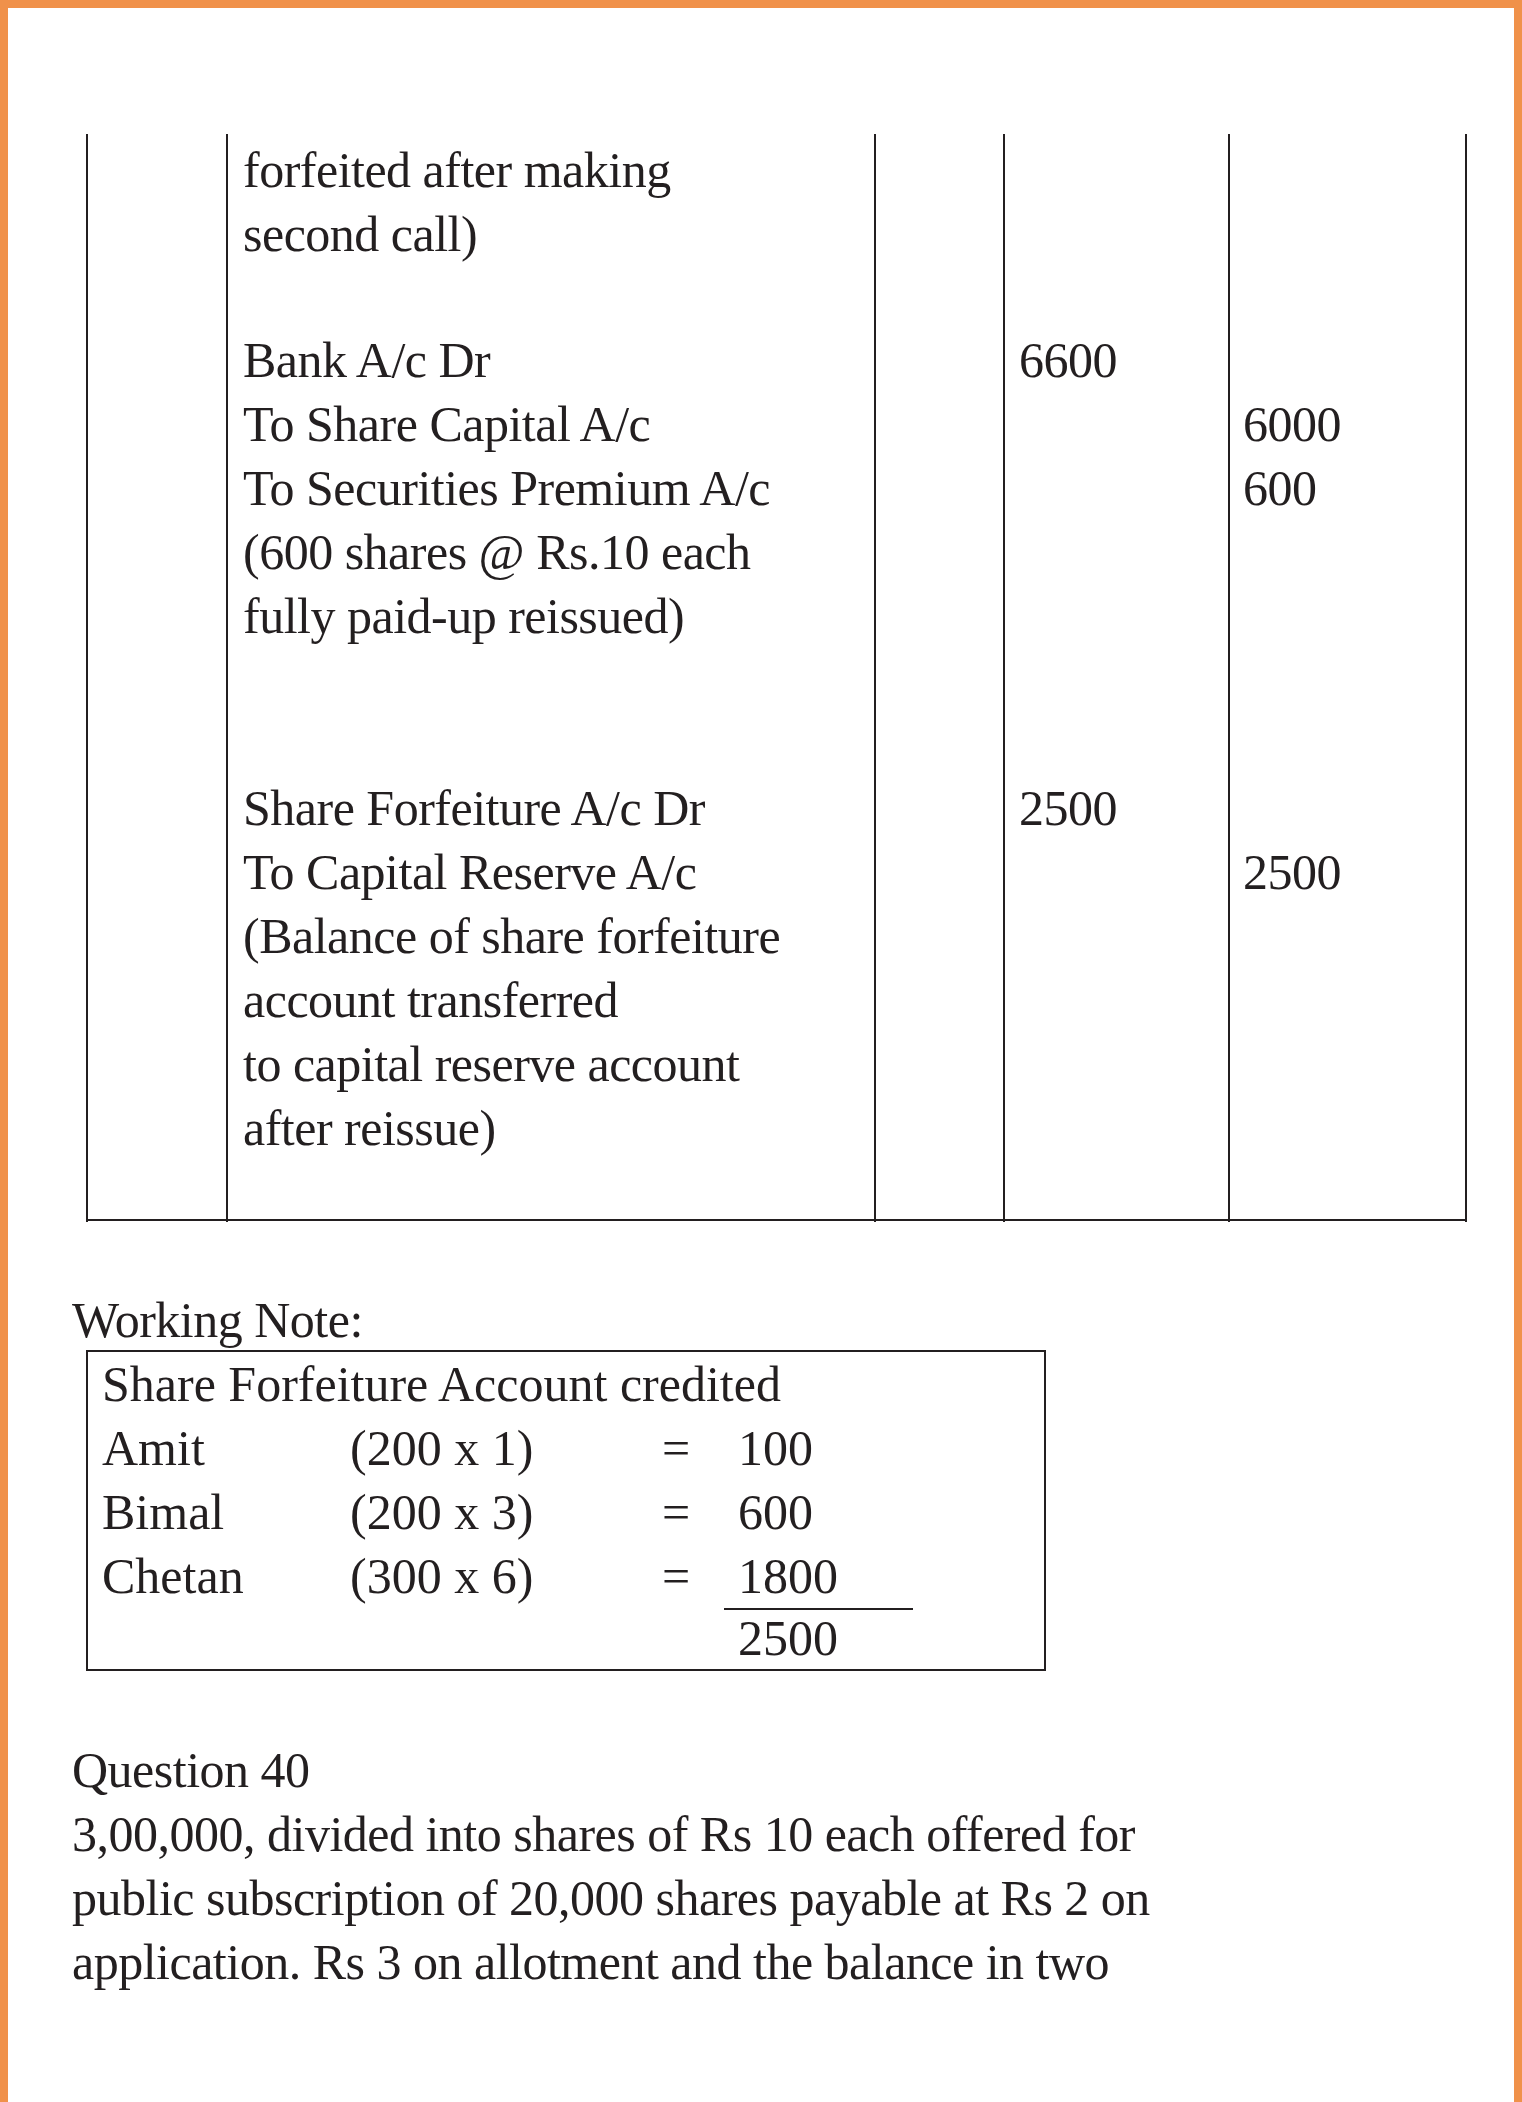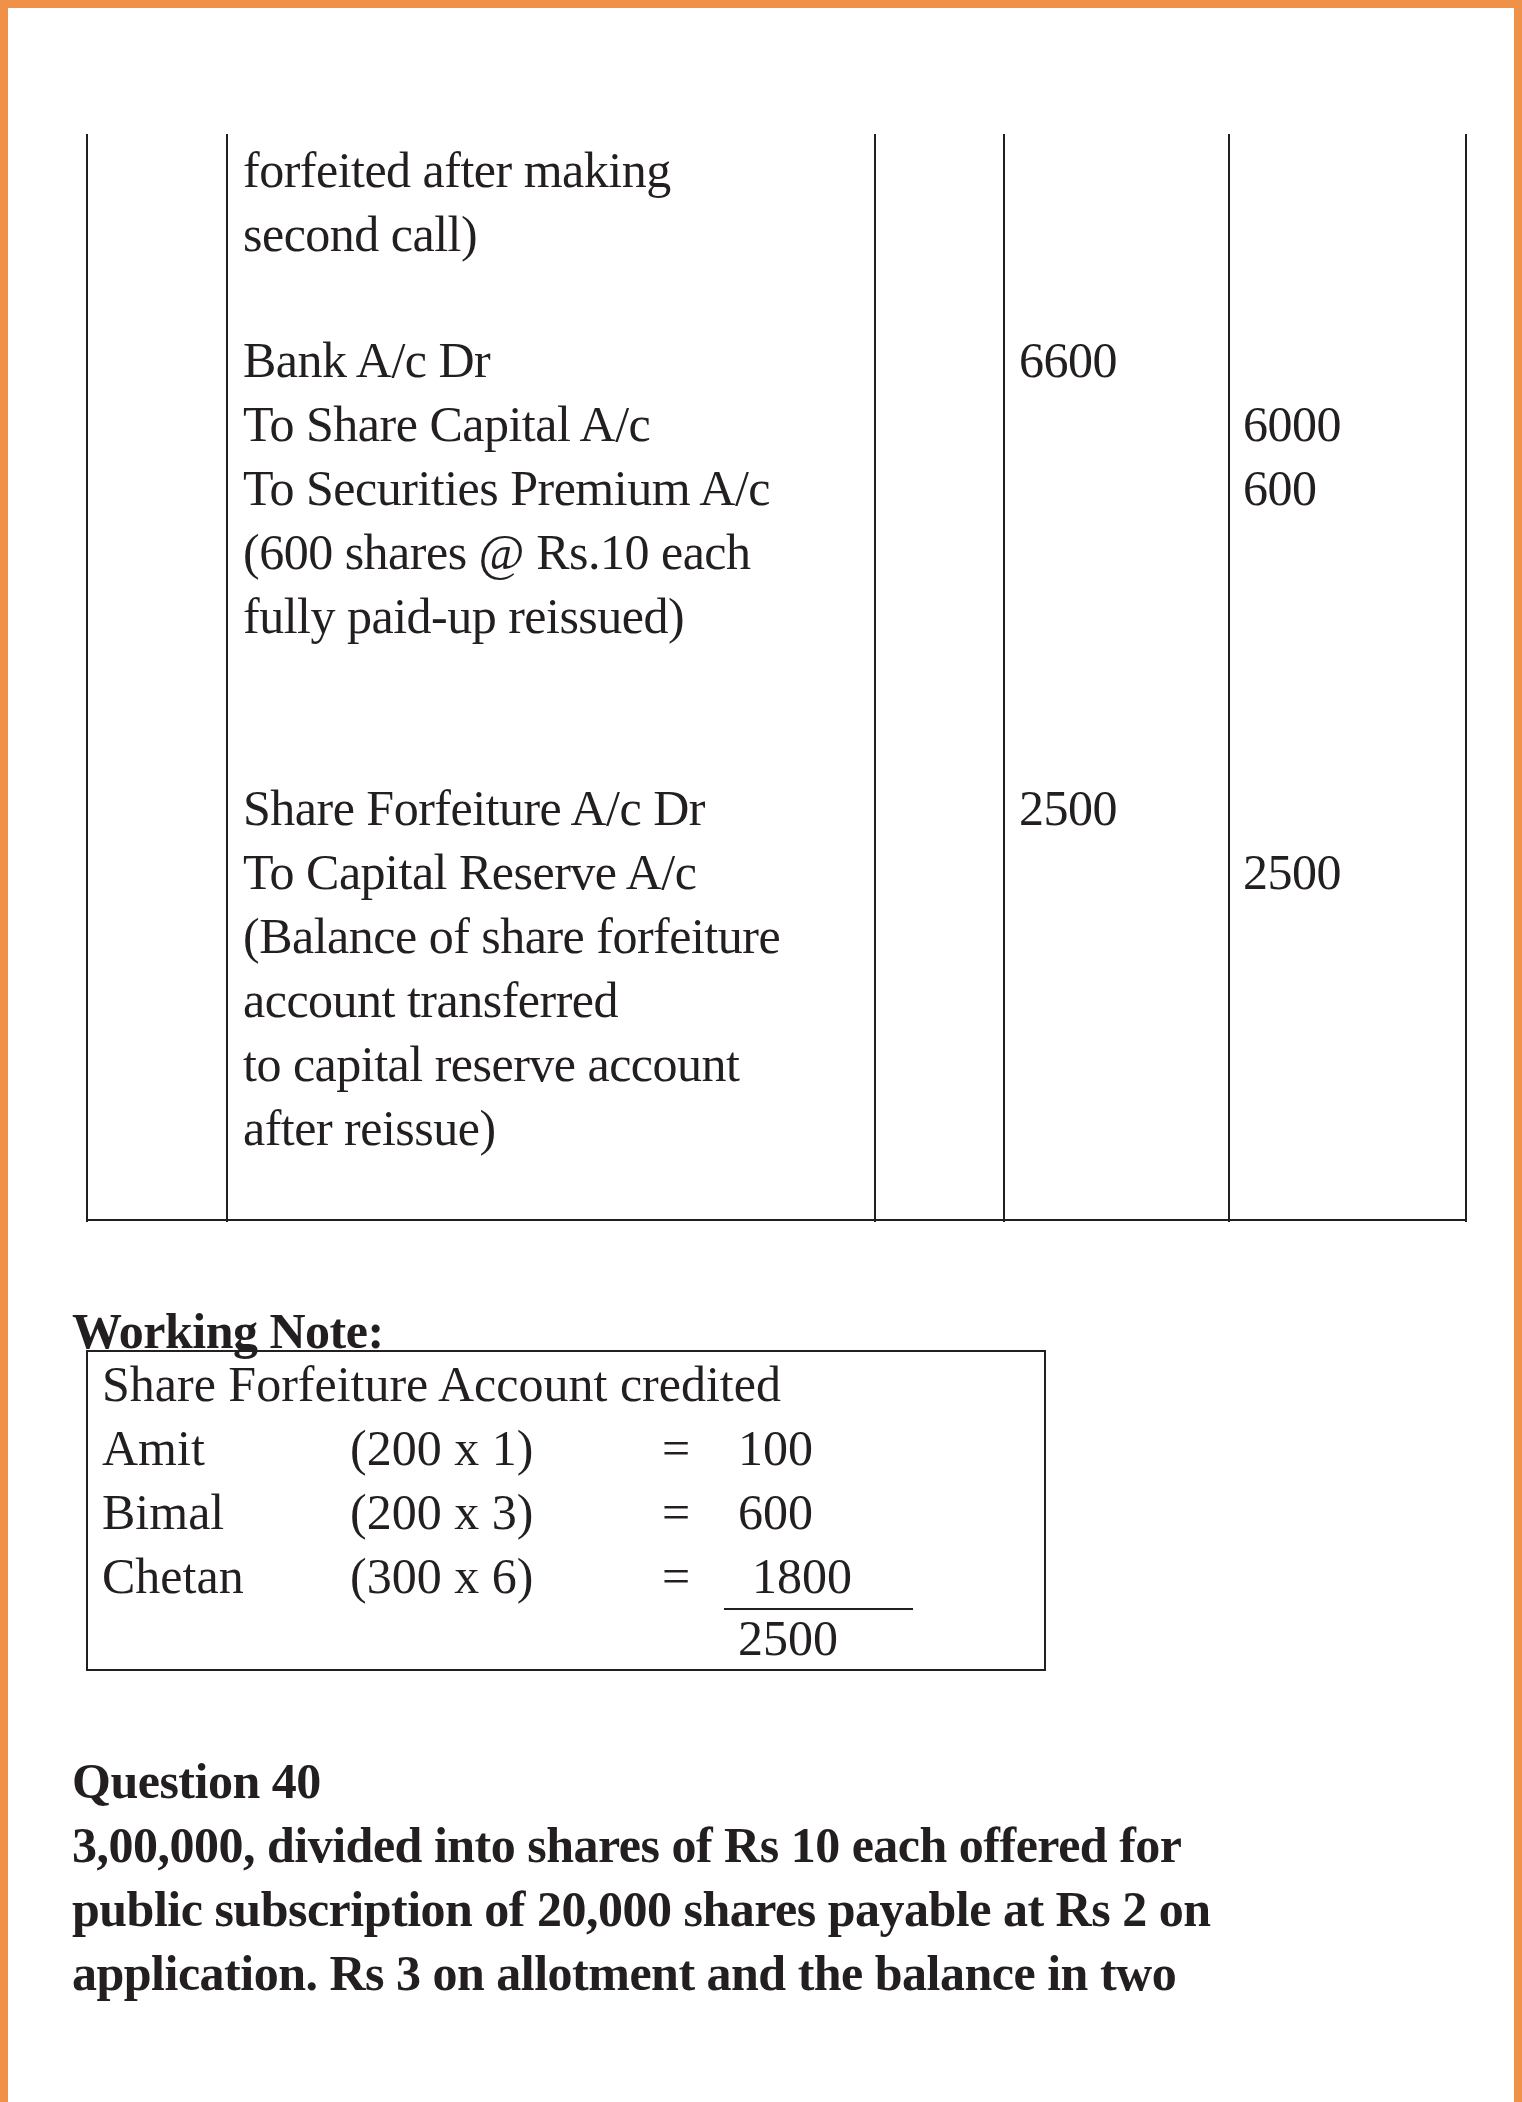--- a/index.html
+++ b/index.html
@@ -16,21 +16,21 @@
     border-right:8px solid #f0914a;
     border-top:8px solid #f0914a;
   }
   .vline { position:absolute; width:2px; background:#231f20; }
   .hline { position:absolute; height:2px; background:#231f20; }
   .txt {
     position:absolute; font-size:50px; line-height:64px; white-space:nowrap;
     letter-spacing:-0.5px;
   }
   .lines div { height:64px; }
-  .bold { font-weight:bold;margin-top:11px; }
+  .bold { font-weight:normal; }
   .wn-box {
     position:absolute; left:86px; top:1350px; width:960px; height:321px;
     box-sizing:border-box; border:2px solid #231f20;
   }
   .wn-row { position:absolute; font-size:50px; line-height:64px; white-space:nowrap; }
 </style>
 </head>
 <body>
 
 <div class="frame"></div>
@@ -84,21 +84,21 @@
   <div class="wn-row" style="left:650px; top:64px;">100</div>
 
   <div class="wn-row" style="left:14px; top:128px;">Bimal</div>
   <div class="wn-row" style="left:262px; top:128px;">(200 x 3)</div>
   <div class="wn-row" style="left:574px; top:128px;">=</div>
   <div class="wn-row" style="left:650px; top:128px;">600</div>
 
   <div class="wn-row" style="left:14px; top:192px;">Chetan</div>
   <div class="wn-row" style="left:262px; top:192px;">(300 x 6)</div>
   <div class="wn-row" style="left:574px; top:192px;">=</div>
-  <div class="wn-row" style="left:650px; top:192px;margin-left:14px;">1800</div>
+  <div class="wn-row" style="left:650px; top:192px;">1800</div>
 
   <div class="hline" style="left:636px; top:256px; width:189px;"></div>
   <div class="wn-row" style="left:650px; top:254px;">2500</div>
 </div>
 
 <div class="txt bold" style="left:72px; top:1738px;">Question 40</div>
 <div class="txt bold lines" style="left:72px; top:1802px;">
   <div>3,00,000, divided into shares of Rs 10 each offered for</div>
   <div>public subscription of 20,000 shares payable at Rs 2 on</div>
   <div>application. Rs 3 on allotment and the balance in two</div>

